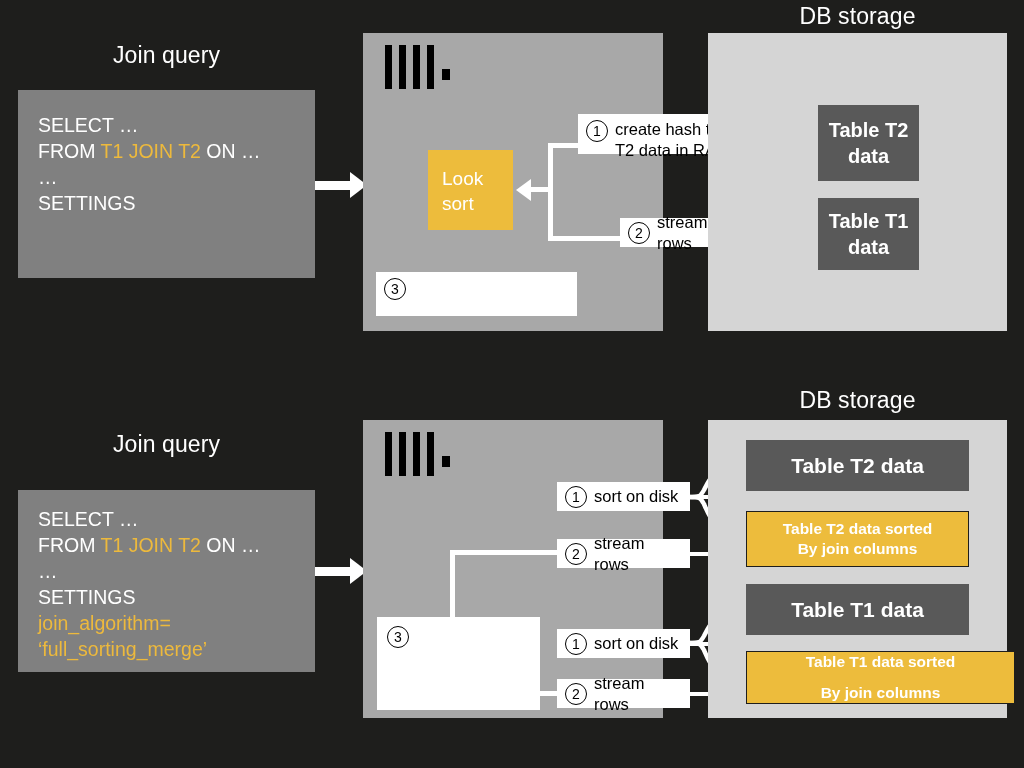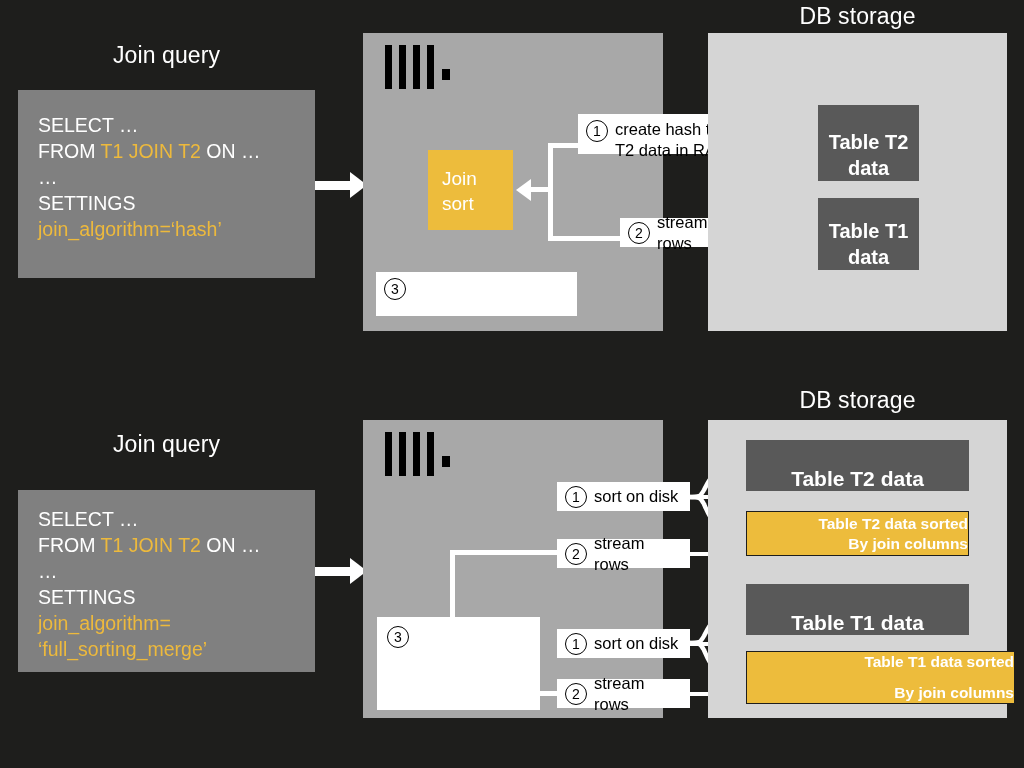--- a/index.html
+++ b/index.html
@@ -43,21 +43,21 @@
   
   .hash-table{
     background:#edbc3c;color:#ffffff;
     font-size:19px;line-height:25px;
     box-sizing:border-box;padding:16px 0 0 14px;
   }
 
   
   .chip{
     box-sizing:border-box;
-    display:flex;align-items:flex-end;justify-content:center;
+    display:flex;align-items:center;justify-content:center;
     text-align:center;
     color:#ffffff;font-weight:bold;
   }
   .chip-dark{background:#595959;}
   .chip-amber{background:#edbc3c;border:1px solid #1e1e1c;}
   .chip-dark.big{font-size:20px;line-height:26px;}
   .chip-dark.wide{font-size:21px;}
   .chip-amber.wide{font-size:15.5px;line-height:20px;}
 
   
@@ -108,40 +108,39 @@
 
   <div class="abs title" style="left:708px;top:3px;width:299px;">DB storage</div>
 
   <div class="abs query-box" style="left:18px;top:90px;width:297px;height:188px;">
     <div class="q-line">SELECT …</div>
     <div class="q-line">
       <span>FROM </span><span class="kw-amber">T1 JOIN T2</span><span> ON …</span>
     </div>
     <div class="q-line">…</div>
     <div class="q-line">SETTINGS</div>
-    <div class="q-line kw-amber">join_algorithm=‘hash’</div>
   </div>
 
   <div class="big-arrow" style="left:315px;top:172px;width:52px;height:26px;">
     <div class="shaft" style="left:0;top:8.5px;width:38px;"></div>
     <div class="head" style="left:35px;top:0;"></div>
   </div>
 
   <div class="abs server-panel" style="left:363px;top:33px;width:300px;height:298px;"></div>
 
   <div class="ch-logo" style="left:385px;top:45px;width:66px;height:44px;">
     <div class="ch-bar" style="left:0px;top:0px;width:7px;height:44px;"></div>
     <div class="ch-bar" style="left:14px;top:0px;width:7px;height:44px;"></div>
     <div class="ch-bar" style="left:28px;top:0px;width:7px;height:44px;"></div>
     <div class="ch-bar" style="left:42px;top:0px;width:7px;height:44px;"></div>
     <div class="ch-bar" style="left:57px;top:24px;width:8px;height:11px;"></div>
   </div>
 
   <div class="abs hash-table" style="left:428px;top:150px;width:85px;height:80px;">
-    <div>Join</div>
+    <div>Look</div>
     <div>sort</div>
   </div>
 
   <div class="line" style="left:548px;top:143px;width:5px;height:98px;"></div>
 
   <div class="line" style="left:531px;top:187px;width:22px;height:5px;"></div>
   <div class="arrow-left-head" style="left:516px;top:178.5px;"></div>
 
   <div class="line" style="left:548px;top:143px;width:30px;height:5px;"></div>
 
@@ -247,21 +246,21 @@
   <div class="abs callout top-align" style="left:377px;top:617px;width:163px;height:93px;padding:8px 8px 0 10px;">
     <span class="num">3</span>
   </div>
 
   <div class="abs storage-panel" style="left:708px;top:420px;width:299px;height:298px;"></div>
 
   <div class="abs chip chip-dark wide" style="left:746px;top:440px;width:223px;height:51px;">
     <span>Table T2 data</span>
   </div>
 
-  <div class="abs chip chip-amber wide" style="left:746px;top:511px;width:223px;height:45px;flex-direction:column;">
+  <div class="abs chip chip-amber wide" style="left:746px;top:511px;width:223px;height:56px;flex-direction:column;">
     <span>Table T2 data sorted</span>
     <span>By join columns</span>
   </div>
 
   <div class="abs chip chip-dark wide" style="left:746px;top:584px;width:223px;height:51px;">
     <span>Table T1 data</span>
   </div>
 
   <div class="abs chip chip-amber wide" style="left:746px;top:651px;width:269px;height:53px;flex-direction:column;gap:11px;">
     <span>Table T1 data sorted</span>

